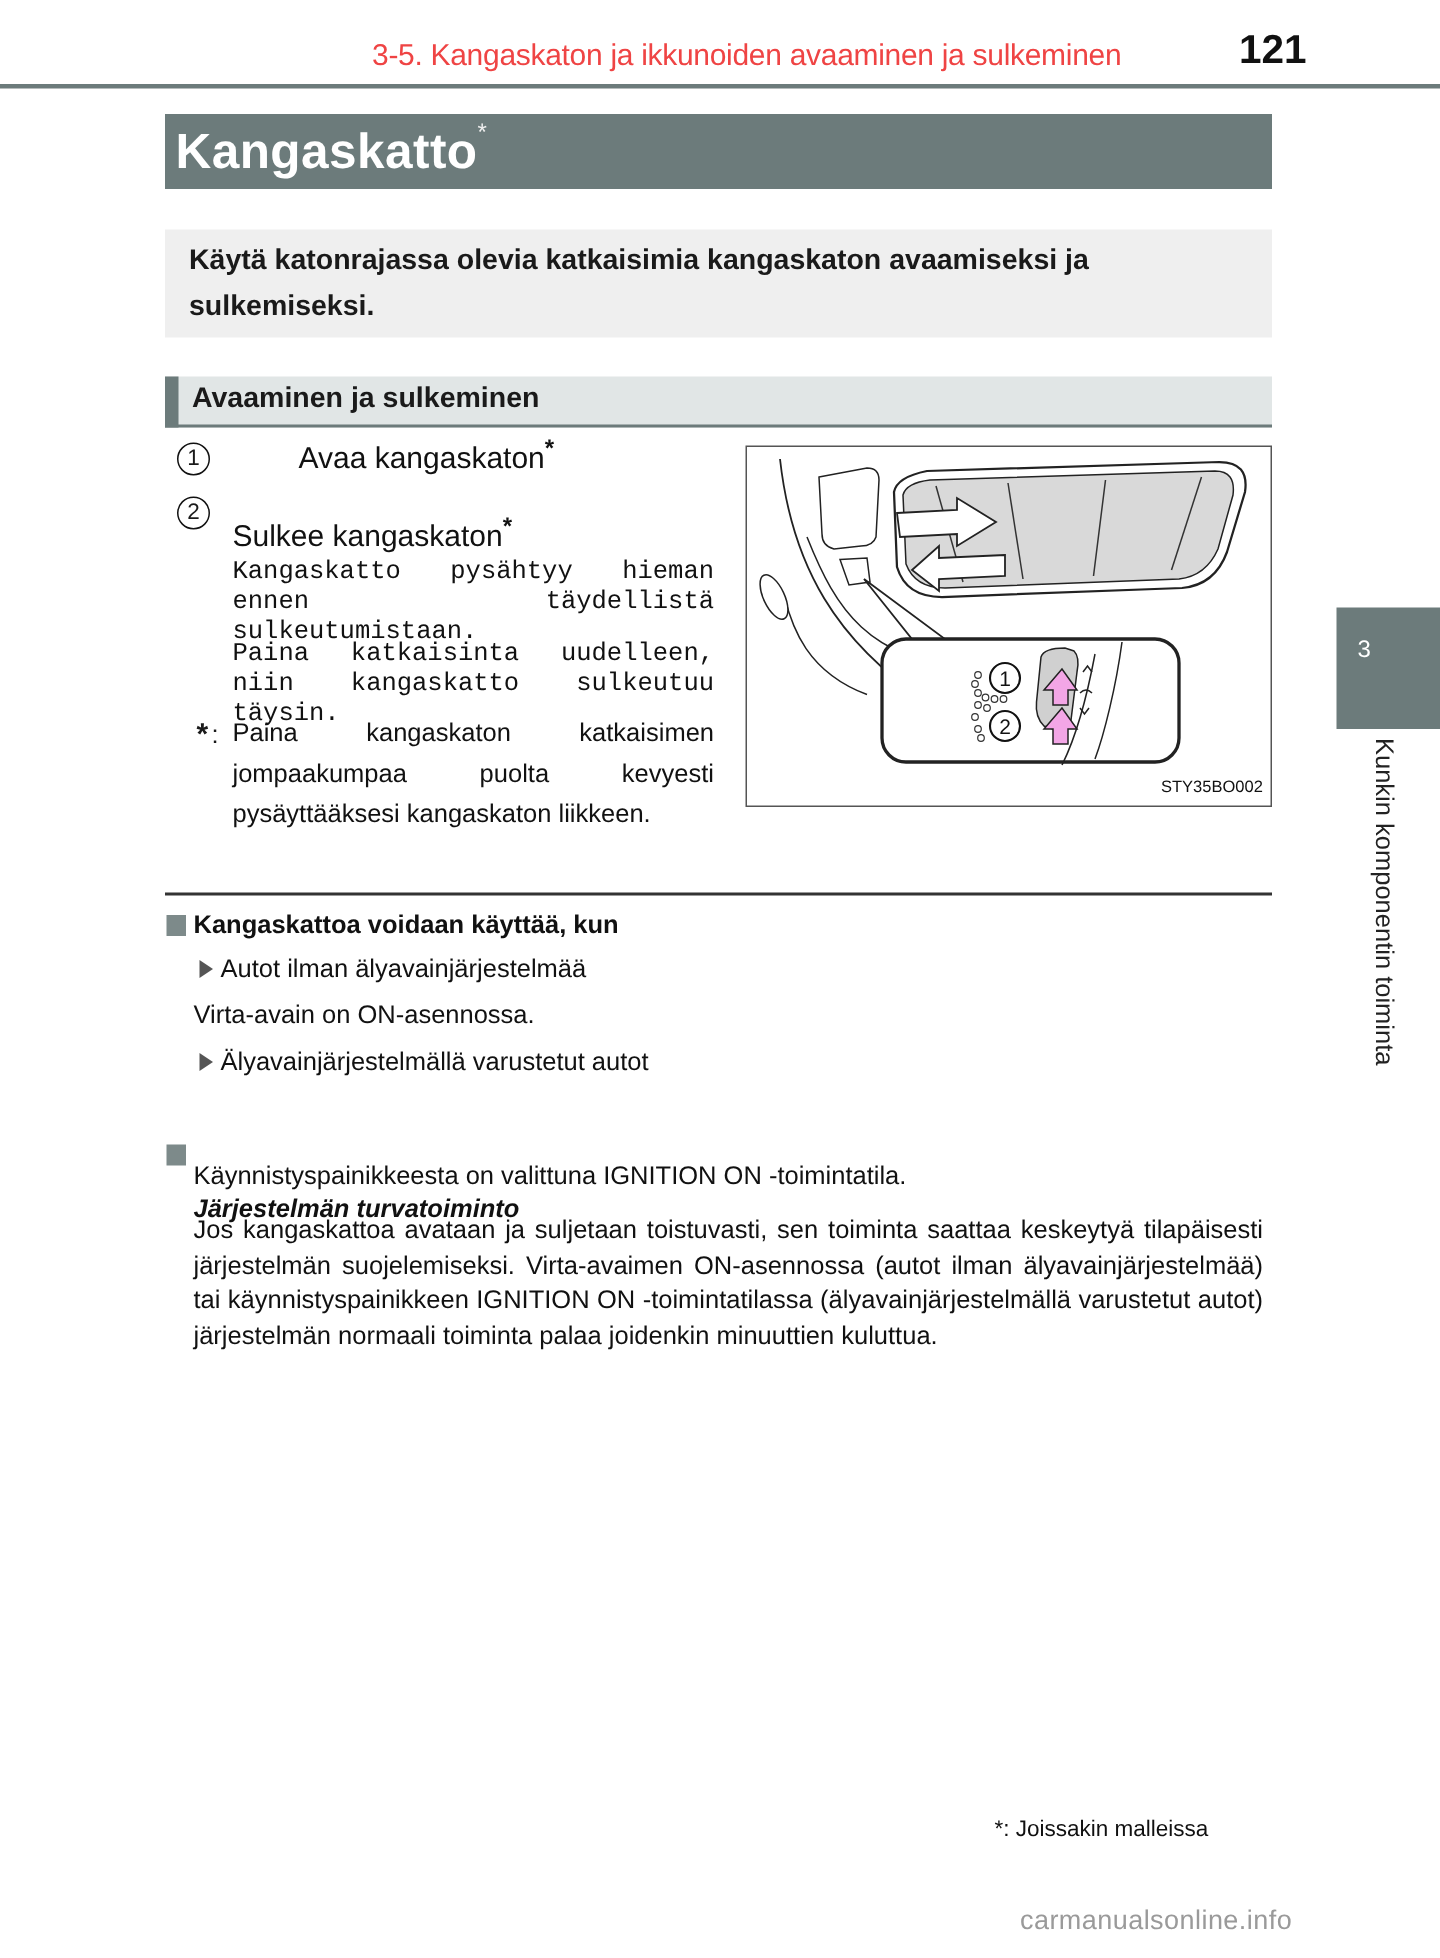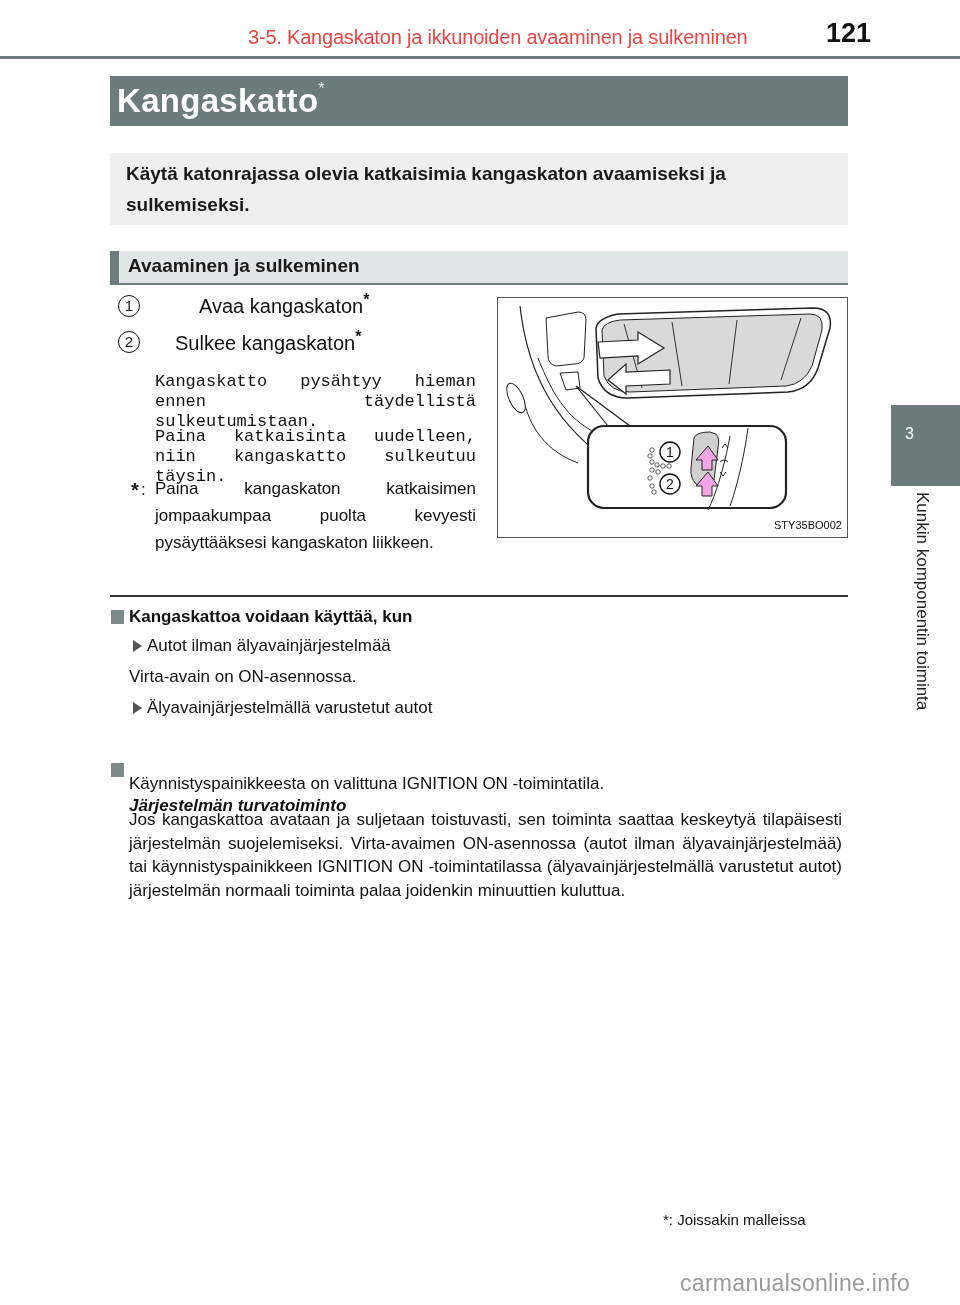--- a/index.html
+++ b/index.html
@@ -29,21 +29,21 @@
   .note { left:155px; top:475px; width:321px; font-size:17px; line-height:27px; text-align:justify; color:#111; }
   .figure { left:497px; top:297px; width:351px; height:241px; border:1.5px solid #555; box-sizing:border-box; background:#fff; }
   .fig-code { left:774px; top:519px; font-size:11px; color:#111; }
   .divider { left:110px; top:595px; width:738px; height:1.5px; background:#333; }
   .sq-bullet { width:13px; height:14px; background:#7d8a8a; }
   .sec-head { font-size:17px; font-weight:bold; color:#111; }
   .tri { width:0; height:0; border-top:6px solid transparent; border-bottom:6px solid transparent; border-left:9px solid #555; }
   .body17 { font-size:17px; color:#111; }
   .jpara { left:129px; top:792px; width:713px; font-size:17px; line-height:23.5px; text-align:justify; color:#111;margin-top:16px; }
   .footnote { left:663px; top:1211px; font-size:15px; color:#111; }
-  .watermark { left:680px; top:1270px; font-size:23px; color:#9a9a9a; letter-spacing:0.3px; }
+  .watermark { left:680px; top:1270px; font-size:18px; color:#9a9a9a; letter-spacing:0.3px; }
 </style>
 </head>
 <body>
 
 <div class="abs hdr-title">3-5. Kangaskaton ja ikkunoiden avaaminen ja sulkeminen</div>
 <div class="abs hdr-page">121</div>
 <div class="abs hdr-line"></div>
 
 <div class="abs side-tab"></div>
 <div class="abs side-tab-num">3</div>
@@ -55,21 +55,21 @@
 <div class="abs intro-box"></div>
 <div class="abs intro-text">Käytä katonrajassa olevia katkaisimia kangaskaton avaamiseksi ja sulkemiseksi.</div>
 
 <div class="abs sub-bar"></div>
 <div class="abs sub-bar-accent"></div>
 <div class="abs sub-text">Avaaminen ja sulkeminen</div>
 
 <div class="abs circ" style="left:118px;top:295px;">1</div>
 <div class="abs step-text" style="left:155px;top:295px;margin-left:44px;"><span>Avaa kangaskaton</span><span class="step-ast">*</span></div>
 <div class="abs circ" style="left:118px;top:331px;">2</div>
-<div class="abs step-text" style="left:155px;top:332px;margin-left:20px;"><span>Sulkee kangaskaton</span><span class="step-ast">*</span></div>
+<div class="abs step-text" style="left:155px;top:347px;"><span>Sulkee kangaskaton</span><span class="step-ast">*</span></div>
 
 <div class="abs para" style="top:372px;">Kangaskatto pysähtyy hieman ennen täydellistä sulkeutumistaan.</div>
 <div class="abs para" style="top:427px;">Paina katkaisinta uudelleen, niin kangaskatto sulkeutuu täysin.</div>
 
 <div class="abs note-ast">*</div>
 <div class="abs note-colon">:</div>
 <div class="abs note">Paina kangaskaton katkaisimen jompaakumpaa puolta kevyesti pysäyttääksesi kangaskaton liikkeen.</div>
 
 <div class="abs figure">
   <svg width="348" height="238" viewBox="0 0 348 238">

